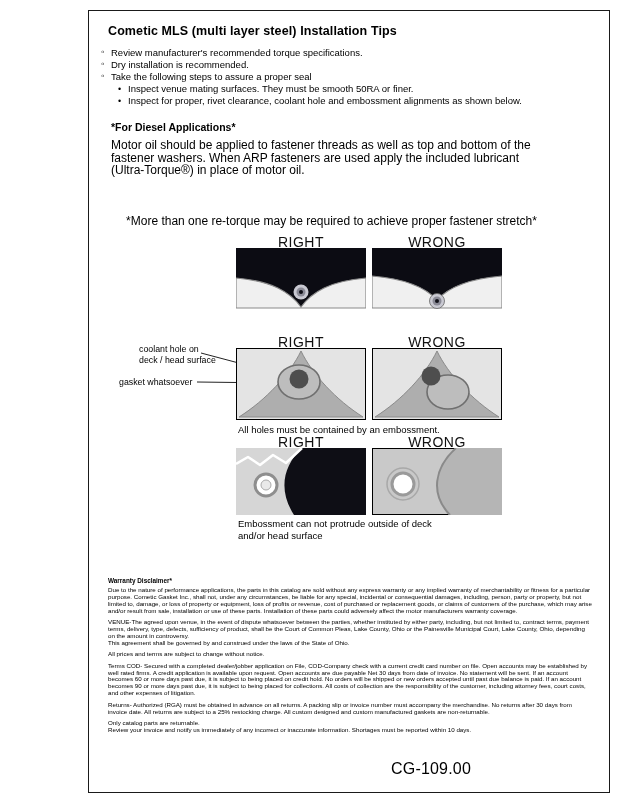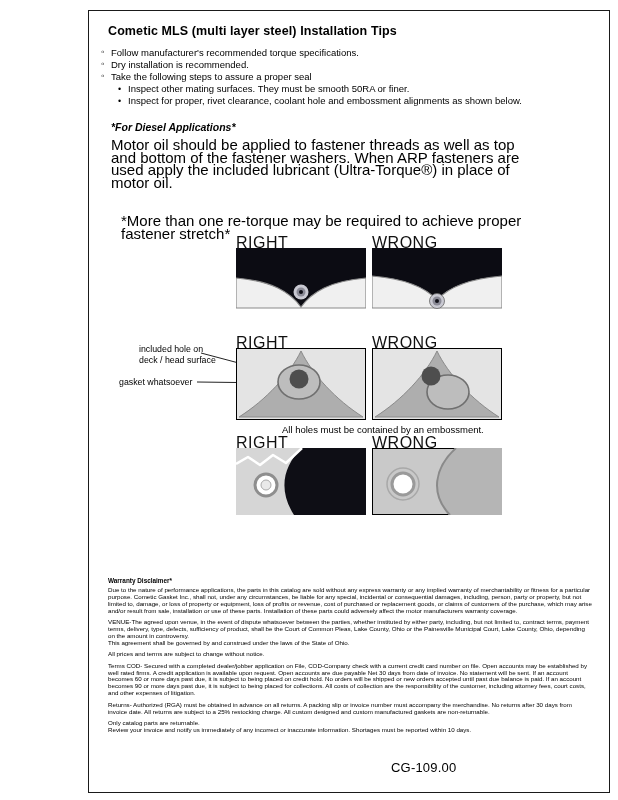--- a/index.html
+++ b/index.html
@@ -18,47 +18,47 @@
     border:1px solid #1a1a1a;
   }
   .abs { position:absolute; }
   .title { font-size:12.5px; font-weight:700; letter-spacing:.1px; white-space:nowrap; }
   .tips { font-size:9.5px; line-height:12px; }
   .tip { position:relative; padding-left:10px; }
   .tip::before { content:"◦"; position:absolute; left:0; top:-1px; font-size:10px; }
   .tip.sub { padding-left:27px; }
   .tip.sub::before { content:"•"; left:17px; top:0; font-size:9px; }
   .h2 { font-size:10.5px; font-weight:700; }
-  .para { font-size:15px; line-height:12.5px; }
-  .dg-h { font-size:16px; letter-spacing:.5px; color:#101010;text-decoration:underline; }
+  .para { font-size:12px; line-height:12.5px; }
+  .dg-h { font-size:14px; letter-spacing:.5px; text-align:center; color:#101010;text-decoration:underline; }
   .cap { font-size:9.5px; line-height:11.5px; }
   .lab { font-size:8.8px; line-height:10.5px; white-space:pre-line; }
   .warr-h { font-size:6.4px; font-weight:700; }
   .warr p { font-size:6.2px; line-height:6.9px; margin-bottom:4.5px; white-space:pre-line; }
-  .footer-code { font-size:13px; letter-spacing:.2px; }
+  .footer-code { font-size:16px; letter-spacing:.2px; }
   svg { display:block; }
 </style>
 </head>
 <body>
 
 <div class="page">
 
   <div class="abs title" style="left:19px;top:13px;">Cometic MLS (multi layer steel) Installation Tips</div>
 
   <div class="abs tips" style="left:12px;top:36px;width:470px;">
-    <div class="tip"><span>Follow manufacturer's recommended torque specifications.</span></div>
+    <div class="tip"><span>Review manufacturer's recommended torque specifications.</span></div>
     <div class="tip"><span>Dry installation is recommended.</span></div>
     <div class="tip"><span>Take the following steps to assure a proper seal</span></div>
-    <div class="tip sub"><span>Inspect other mating surfaces. They must be smooth 50RA or finer.</span></div>
+    <div class="tip sub"><span>Inspect venue mating surfaces. They must be smooth 50RA or finer.</span></div>
     <div class="tip sub"><span>Inspect for proper, rivet clearance, coolant hole and embossment alignments as shown below.</span></div>
   </div>
 
-  <div class="abs h2" style="left:22px;top:110px;font-style:italic;">*For Diesel Applications*</div>
+  <div class="abs h2" style="left:22px;top:110px;">*For Diesel Applications*</div>
   <div class="abs para" style="left:22px;top:128px;width:432px;">Motor oil should be applied to fastener threads as well as top and bottom of the fastener washers. When ARP fasteners are used apply the included lubricant (Ultra-Torque®) in place of motor oil.</div>
-  <div class="abs para" style="left:32px;top:204px;width:445px;">*More than one re-torque may be required to achieve proper fastener stretch*</div>
+  <div class="abs para" style="left:20px;top:204px;width:445px;text-align:center;">*More than one re-torque may be required to achieve proper fastener stretch*</div>
 
   <div class="abs dg-h" style="left:147px;top:223px;width:130px;">RIGHT</div>
   <div class="abs dg-h" style="left:283px;top:223px;width:130px;">WRONG</div>
 
   <div class="abs" style="left:147px;top:237px;">
     <svg width="130" height="66" viewBox="0 0 130 66">
       <rect width="130" height="66" fill="#0c0c13"></rect>
       <rect x="0" y="59" width="130" height="7" fill="#ffffff"></rect>
       <path d="M0,30 C36,33 54,44 65,59 C76,44 94,33 130,30 L130,60 L0,60 Z" fill="#f0f0f0" stroke="#8a8a8a" stroke-width="1.2"></path>
       <circle cx="65" cy="44" r="7.5" fill="#c9c9d2"></circle>
@@ -73,21 +73,21 @@
       <path d="M0,28 C36,31 54,40 65,52 C76,40 94,31 130,28 L130,60 L0,60 Z" fill="#f0f0f0" stroke="#8a8a8a" stroke-width="1.2"></path>
       <circle cx="65" cy="53" r="7.5" fill="#c9c9d2" stroke="#666" stroke-width="0.8"></circle>
       <circle cx="65" cy="53" r="4.5" fill="#8a8a96"></circle>
       <circle cx="65" cy="53" r="2" fill="#101018"></circle>
     </svg>
   </div>
 
   <div class="abs dg-h" style="left:147px;top:323px;width:130px;">RIGHT</div>
   <div class="abs dg-h" style="left:283px;top:323px;width:130px;">WRONG</div>
 
-  <div class="abs lab" style="left:50px;top:333px;width:92px;">included hole on
+  <div class="abs lab" style="left:50px;top:333px;width:92px;">coolant hole on
 deck / head surface</div>
   <div class="abs lab" style="left:30px;top:366px;width:95px;">gasket whatsoever</div>
   <svg class="abs" style="left:106px;top:338px;" width="112" height="46">
     <line x1="6" y1="4" x2="104" y2="30" stroke="#222" stroke-width="1"></line>
     <line x1="2" y1="33" x2="83" y2="34" stroke="#222" stroke-width="1"></line>
   </svg>
 
   <div class="abs" style="left:147px;top:337px;">
     <svg width="130" height="72" viewBox="0 0 130 72">
       <rect x="0.5" y="0.5" width="129" height="71" fill="#e4e4e4" stroke="#000" stroke-width="1"></rect>
@@ -97,21 +97,21 @@
     </svg>
   </div>
   <div class="abs" style="left:283px;top:337px;">
     <svg width="130" height="72" viewBox="0 0 130 72">
       <rect x="0.5" y="0.5" width="129" height="71" fill="#e4e4e4" stroke="#000" stroke-width="1"></rect>
       <path d="M65,3 C76,26 100,52 127,69 L3,69 C30,52 54,26 65,3 Z" fill="#aeaeae" stroke="#8a8a8a" stroke-width="1"></path>
       <ellipse cx="76" cy="44" rx="21" ry="17" fill="#bdbdbd" stroke="#6f6f6f" stroke-width="1.6"></ellipse>
       <circle cx="59" cy="28" r="9.5" fill="#4e4e4e"></circle>
     </svg>
   </div>
-  <div class="abs cap" style="left:149px;top:413px;width:270px;margin-left:44px;">All holes must be contained by an embossment.</div>
+  <div class="abs cap" style="left:149px;top:413px;width:270px;">All holes must be contained by an embossment.</div>
 
   <div class="abs dg-h" style="left:147px;top:423px;width:130px;">RIGHT</div>
   <div class="abs dg-h" style="left:283px;top:423px;width:130px;">WRONG</div>
 
   <div class="abs" style="left:147px;top:437px;">
     <svg width="130" height="67" viewBox="0 0 130 67">
       <rect width="130" height="67" fill="#0e0e15"></rect>
       <path d="M0,0 L66,0 C47,18 42,42 58,67 L0,67 Z" fill="#d6d6d6"></path>
       <path d="M0,16 L12,9 L24,17 L37,7 L50,15 L66,0" fill="none" stroke="#ffffff" stroke-width="2.5" stroke-linejoin="round"></path>
       <circle cx="30" cy="37" r="11" fill="#ffffff"></circle>
@@ -122,20 +122,21 @@
   <div class="abs" style="left:283px;top:437px;">
     <svg width="130" height="67" viewBox="0 0 130 67">
       <rect x="0.5" y="0.5" width="129" height="66" fill="#c9c9c9" stroke="#000" stroke-width="1"></rect>
       <path d="M84,0 C62,20 58,46 78,67 L130,67 L130,0 Z" fill="#b5b5b5"></path>
       <path d="M84,0 C62,20 58,46 78,67" fill="none" stroke="#8a8a8a" stroke-width="2"></path>
       <circle cx="31" cy="36" r="11" fill="#ffffff"></circle>
       <circle cx="31" cy="36" r="11" fill="none" stroke="#9a9a9a" stroke-width="3"></circle>
       <circle cx="31" cy="36" r="16" fill="none" stroke="#a8a8a8" stroke-width="1.5"></circle>
     </svg>
   </div>
+  <div class="abs cap" style="left:149px;top:507px;width:215px;">Embossment can not protrude outside of deck and/or head surface</div>
 
   <div class="abs warr-h" style="left:19px;top:566px;">Warranty Disclaimer*</div>
   <div class="abs warr" style="left:19px;top:576px;width:484px;">
     <p>Due to the nature of performance applications, the parts in this catalog are sold without any express warranty or any implied warranty of merchantability or fitness for a particular purpose.  Cometic Gasket Inc., shall not, under any circumstances, be liable for any special, incidental or consequential damages, including, person, party or property, but not limited to, damage, or loss of property or equipment, loss of profits or revenue, cost of purchased or replacement goods, or claims of customers of the purchase, which may arise and/or result from sale, installation or use of these parts.  Installation of these parts could adversely affect the motor manufacturers warranty coverage.</p>
     <p>VENUE-The agreed upon venue, in the event of dispute whatsoever between the parties, whether instituted by either party, including, but not limited to, contract terms, payment terms, delivery, type, defects, sufficiency of product, shall be the Court of Common Pleas, Lake County, Ohio or the Painesville Municipal Court, Lake County, Ohio, depending on the amount in controversy.
 This agreement shall be governed by and construed under the laws of the State of Ohio.</p>
     <p>All prices and terms are subject to change without notice.</p>
     <p>Terms COD- Secured with a completed dealer/jobber application on File, COD-Company check with a current credit card number on file.  Open accounts may be established by well rated firms.  A credit application is available upon request.  Open accounts are due payable Net 30 days from date of invoice.  No statement will be sent.  If an account becomes 60 or more days past due, it is subject to being placed on credit hold.  No orders will be shipped or new orders accepted until past due balance is paid.  If an account becomes 90 or more days past due, it is subject to being placed for collections.  All costs of collection are the responsibility of the customer, including attorney fees, court costs, and other expenses of litigation.</p>
     <p>Returns- Authorized (RGA) must be obtained in advance on all returns.  A packing slip or invoice number must accompany the merchandise.  No returns after 30 days from invoice date.  All returns are subject to a 25% restocking charge.  All custom designed and custom manufactured gaskets are non-returnable.</p>
     <p>Only catalog parts are returnable.

